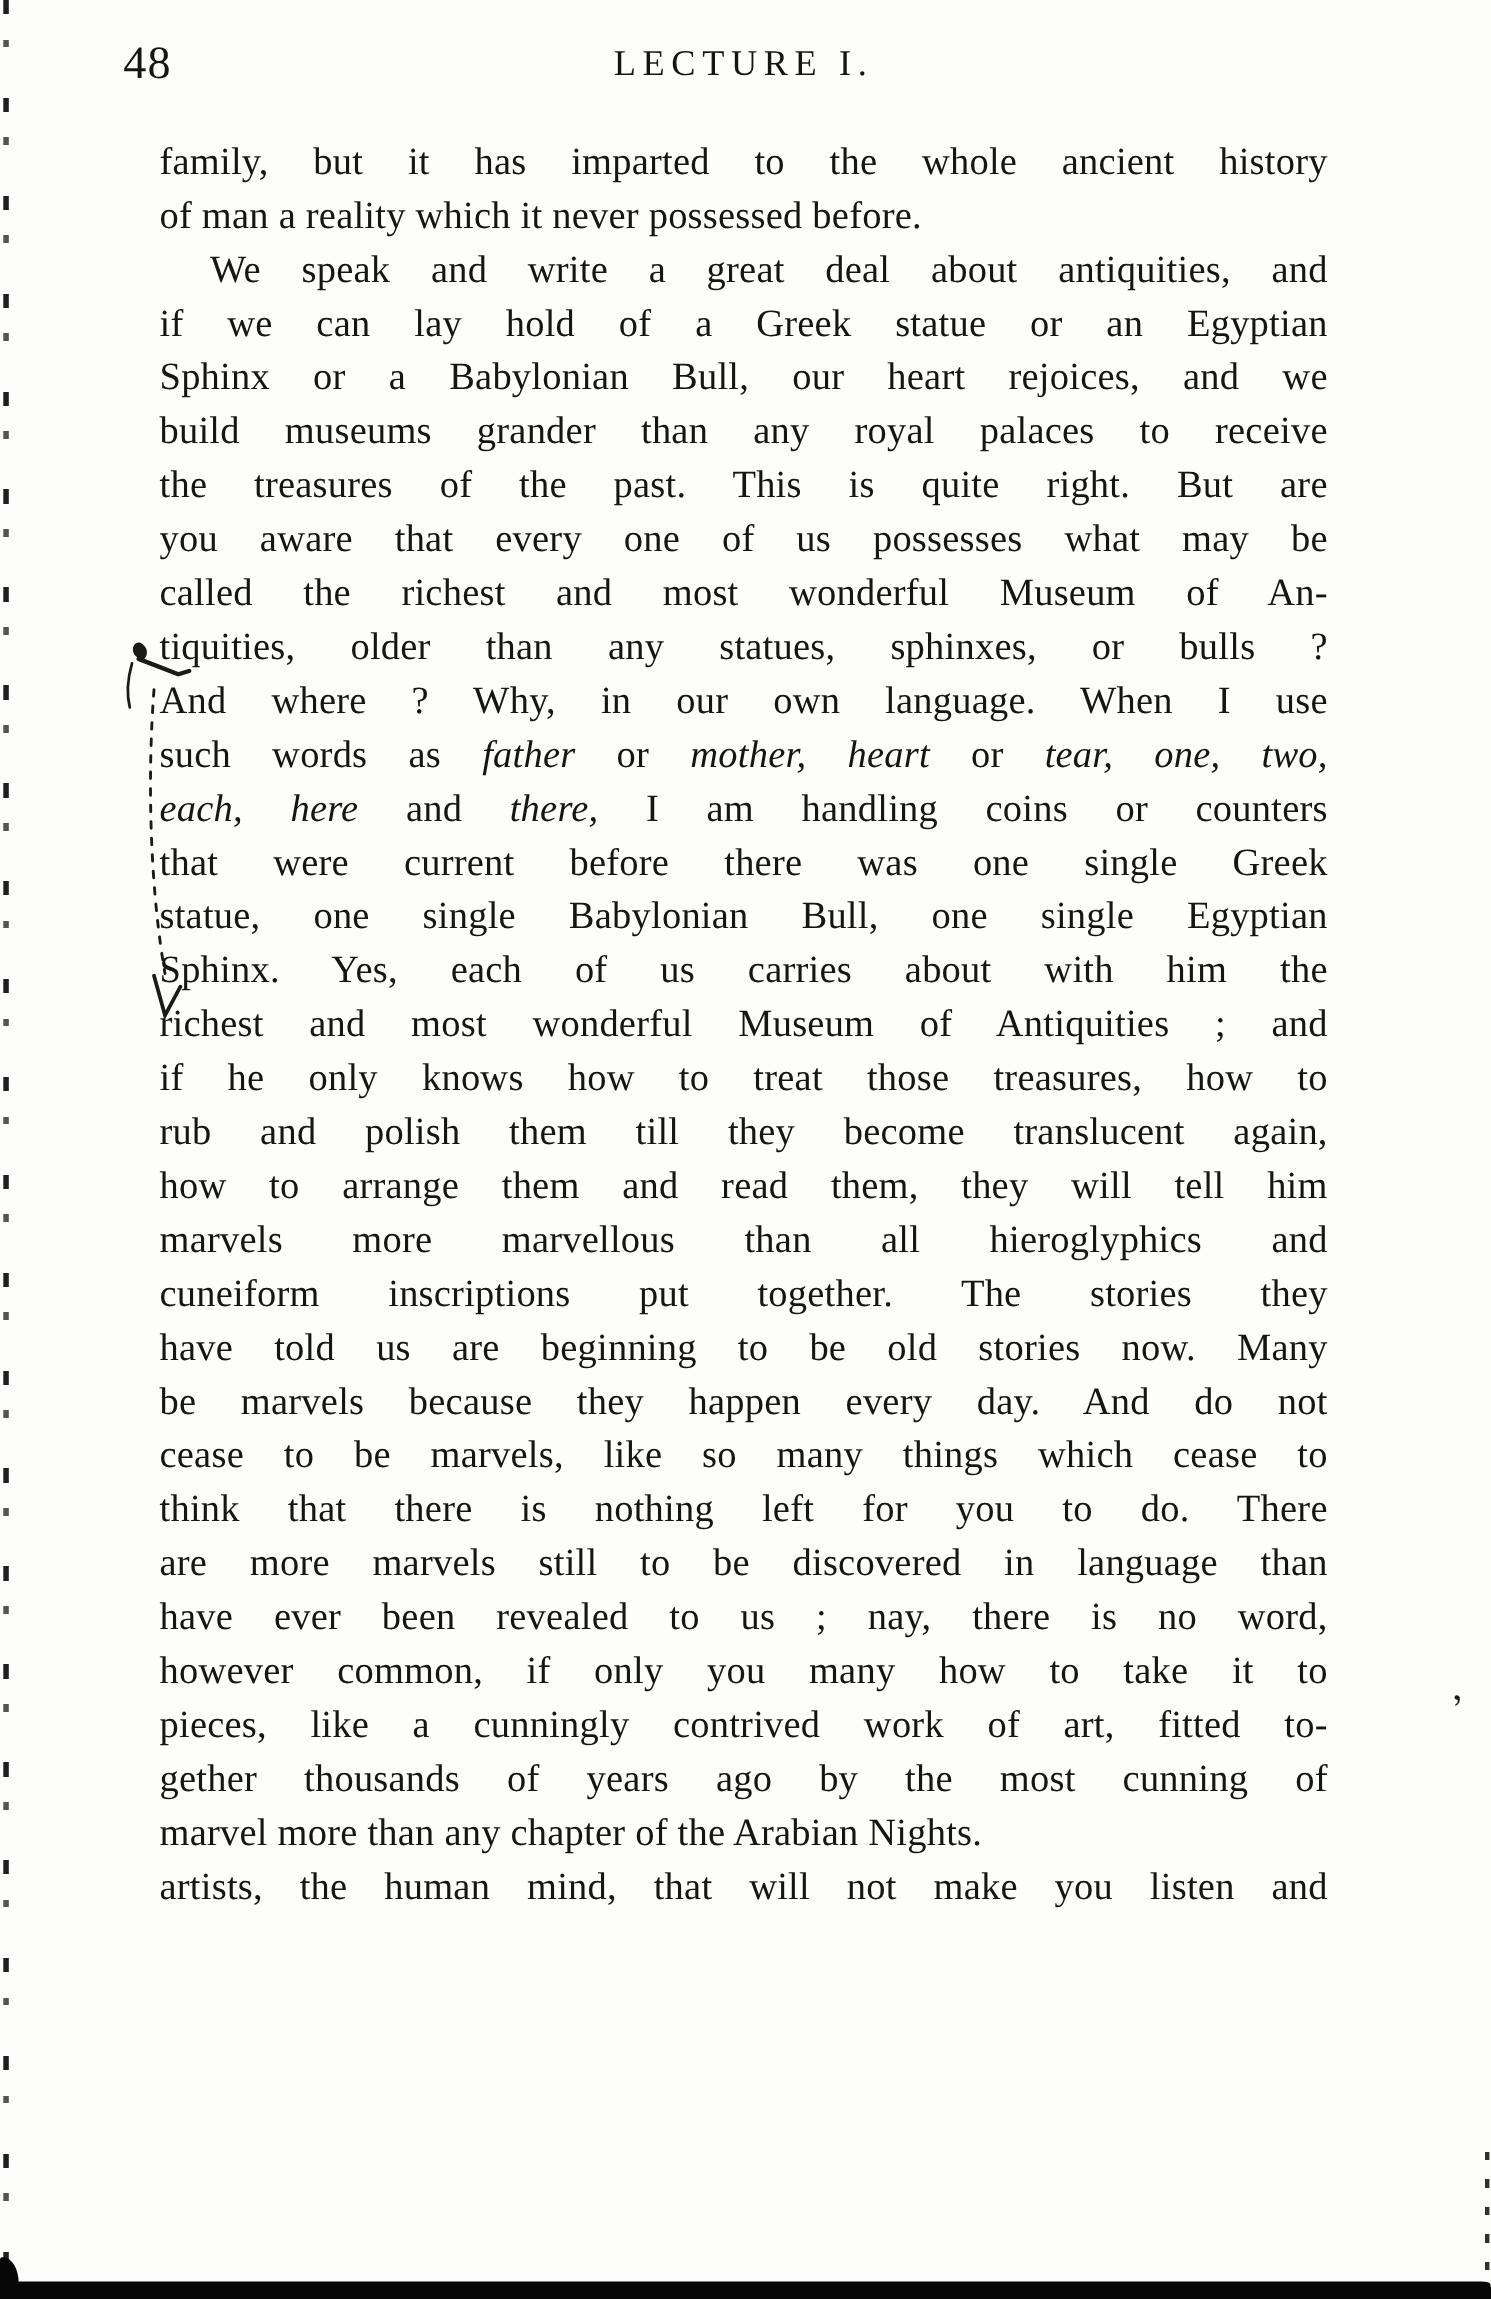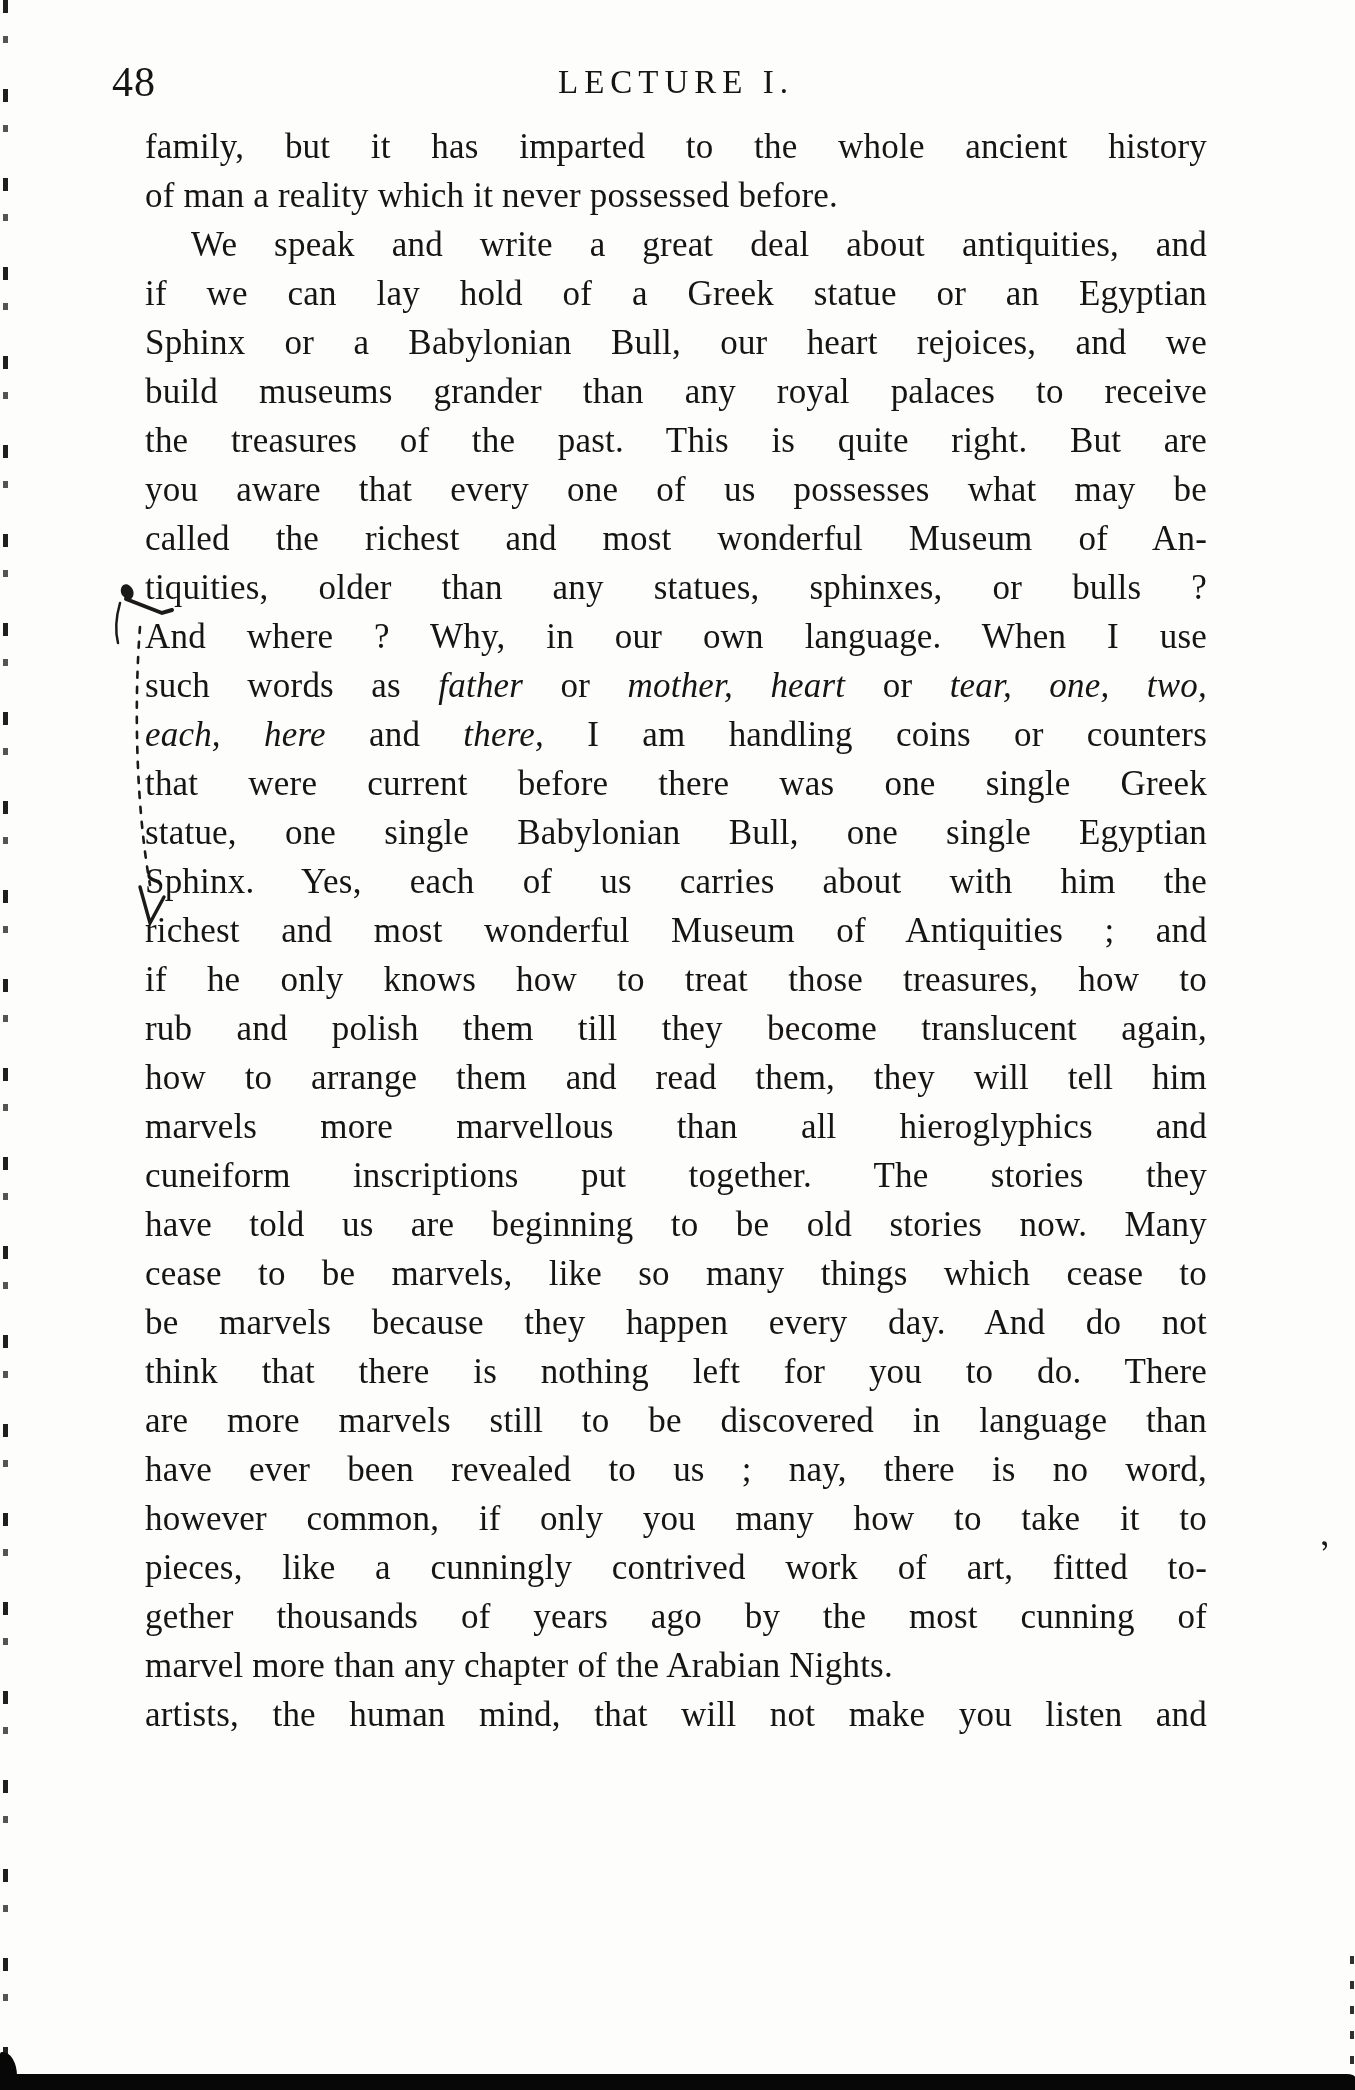--- a/index.html
+++ b/index.html
@@ -8,21 +8,21 @@
     width: 1355px; height: 2090px;
     background: #fdfdfb;
     position: relative;
     overflow: hidden;
     font-family: "Liberation Serif", "DejaVu Serif", serif;
     color: #161514;
   }
   .page { position: absolute; inset: 0; }
 
   
-  .header { position: absolute; top: 56px; left: 0; width: 1170px; height: 60px; }
+  .header { position: absolute; top: 32px; left: 0; width: 1170px; height: 60px; }
   .page-number {
     position: absolute; left: 112px; top: 2px;
     font-size: 42px; letter-spacing: 1px;
   }
   .running-title {
     position: absolute; left: 145px; top: 8px; width: 1062px;
     text-align: center;
     font-size: 33px; letter-spacing: 6px;
     text-transform: uppercase;
   }
@@ -118,22 +118,22 @@
       <div class="line"><span>that were current before there was one single Greek</span></div>
       <div class="line"><span>statue, one single Babylonian Bull, one single Egyptian</span></div>
       <div class="line"><span>Sphinx.  Yes, each of us carries about with him the</span></div>
       <div class="line"><span>richest and most wonderful Museum of Antiquities ; and</span></div>
       <div class="line"><span>if he only knows how to treat those treasures, how to</span></div>
       <div class="line"><span>rub and polish them till they become translucent again,</span></div>
       <div class="line"><span>how to arrange them and read them, they will tell him</span></div>
       <div class="line"><span>marvels more marvellous than all hieroglyphics and</span></div>
       <div class="line"><span>cuneiform inscriptions put together.  The stories they</span></div>
       <div class="line"><span>have told us are beginning to be old stories now.  Many</span></div>
+      <div class="line"><span>be marvels because they happen every day.  And do not</span></div>
       <div class="line"><span>cease to be marvels, like so many things which cease to</span></div>
-      <div class="line"><span>be marvels because they happen every day.  And do not</span></div>
       <div class="line"><span>think that there is nothing left for you to do.  There</span></div>
       <div class="line"><span>are more marvels still to be discovered in language than</span></div>
       <div class="line"><span>have ever been revealed to us ; nay, there is no word,</span></div>
       <div class="line"><span>however common, if only you many how to take it to</span></div>
       <div class="line"><span>pieces, like a cunningly contrived work of art, fitted to-</span></div>
       <div class="line"><span>gether thousands of years ago by the most cunning of</span></div>
       <div class="line nojust"><span>marvel more than any chapter of the Arabian Nights.</span></div>
       <div class="line"><span>artists, the human mind, that will not make you listen and</span></div>
     </div>
 

